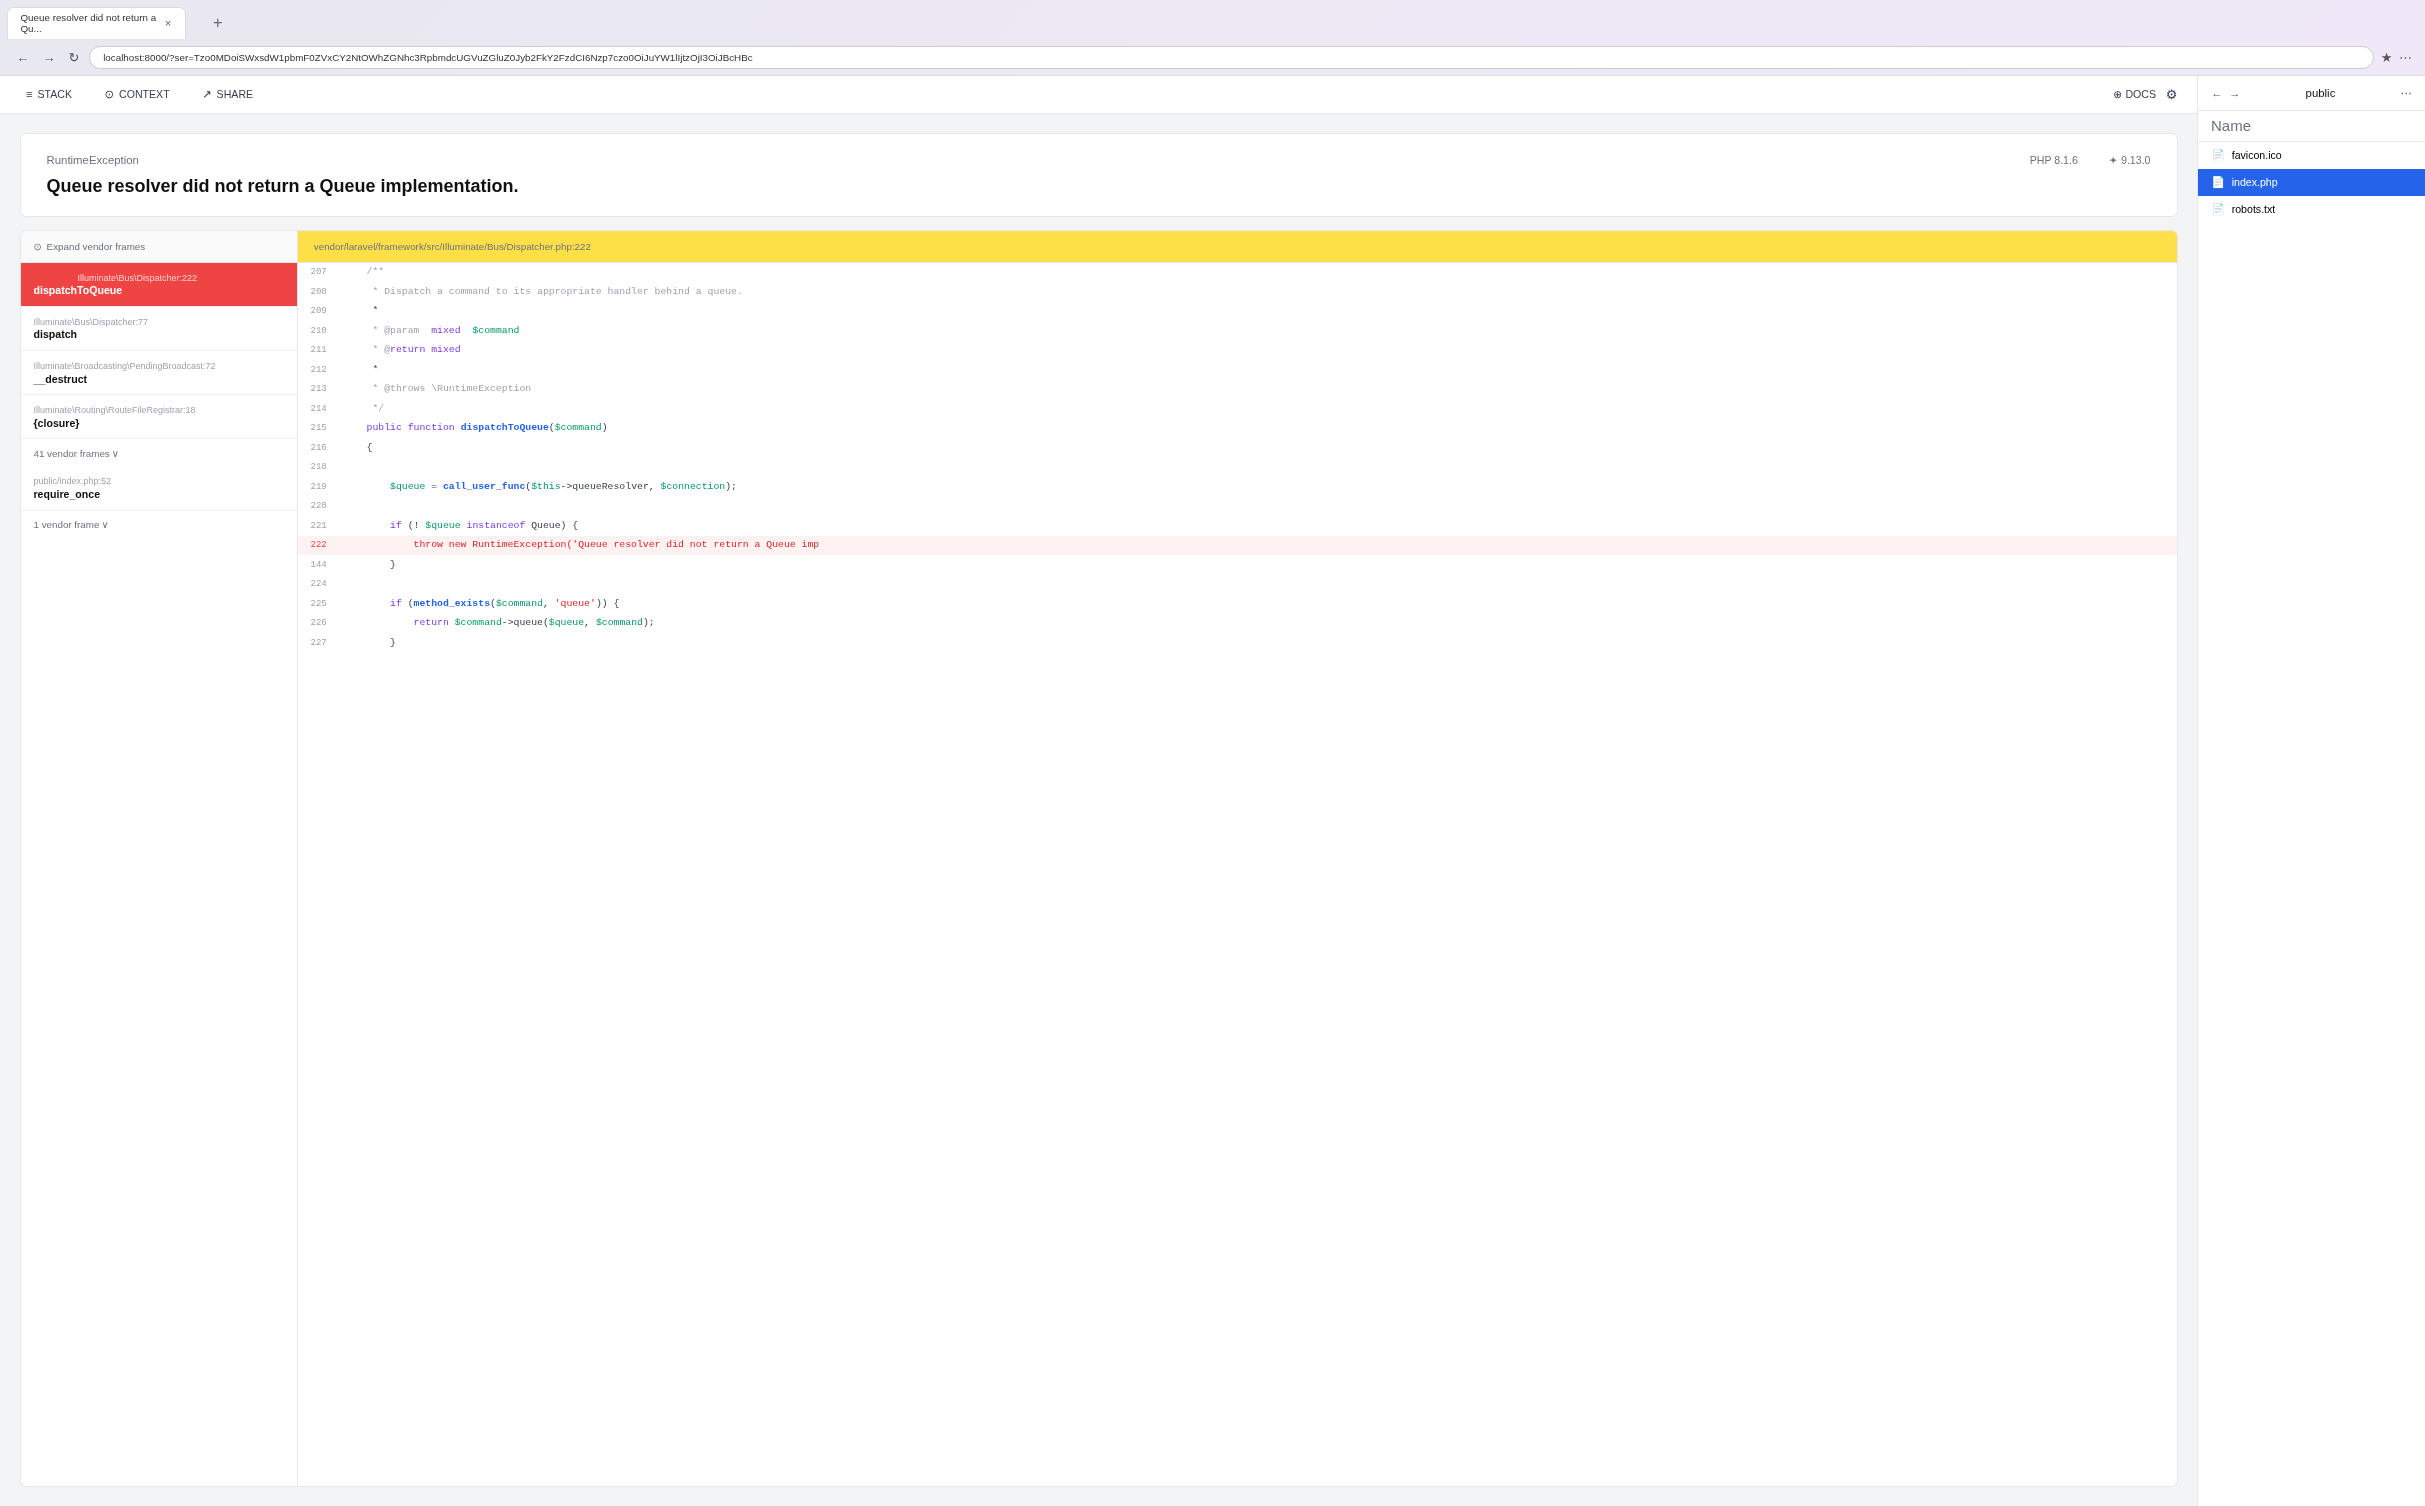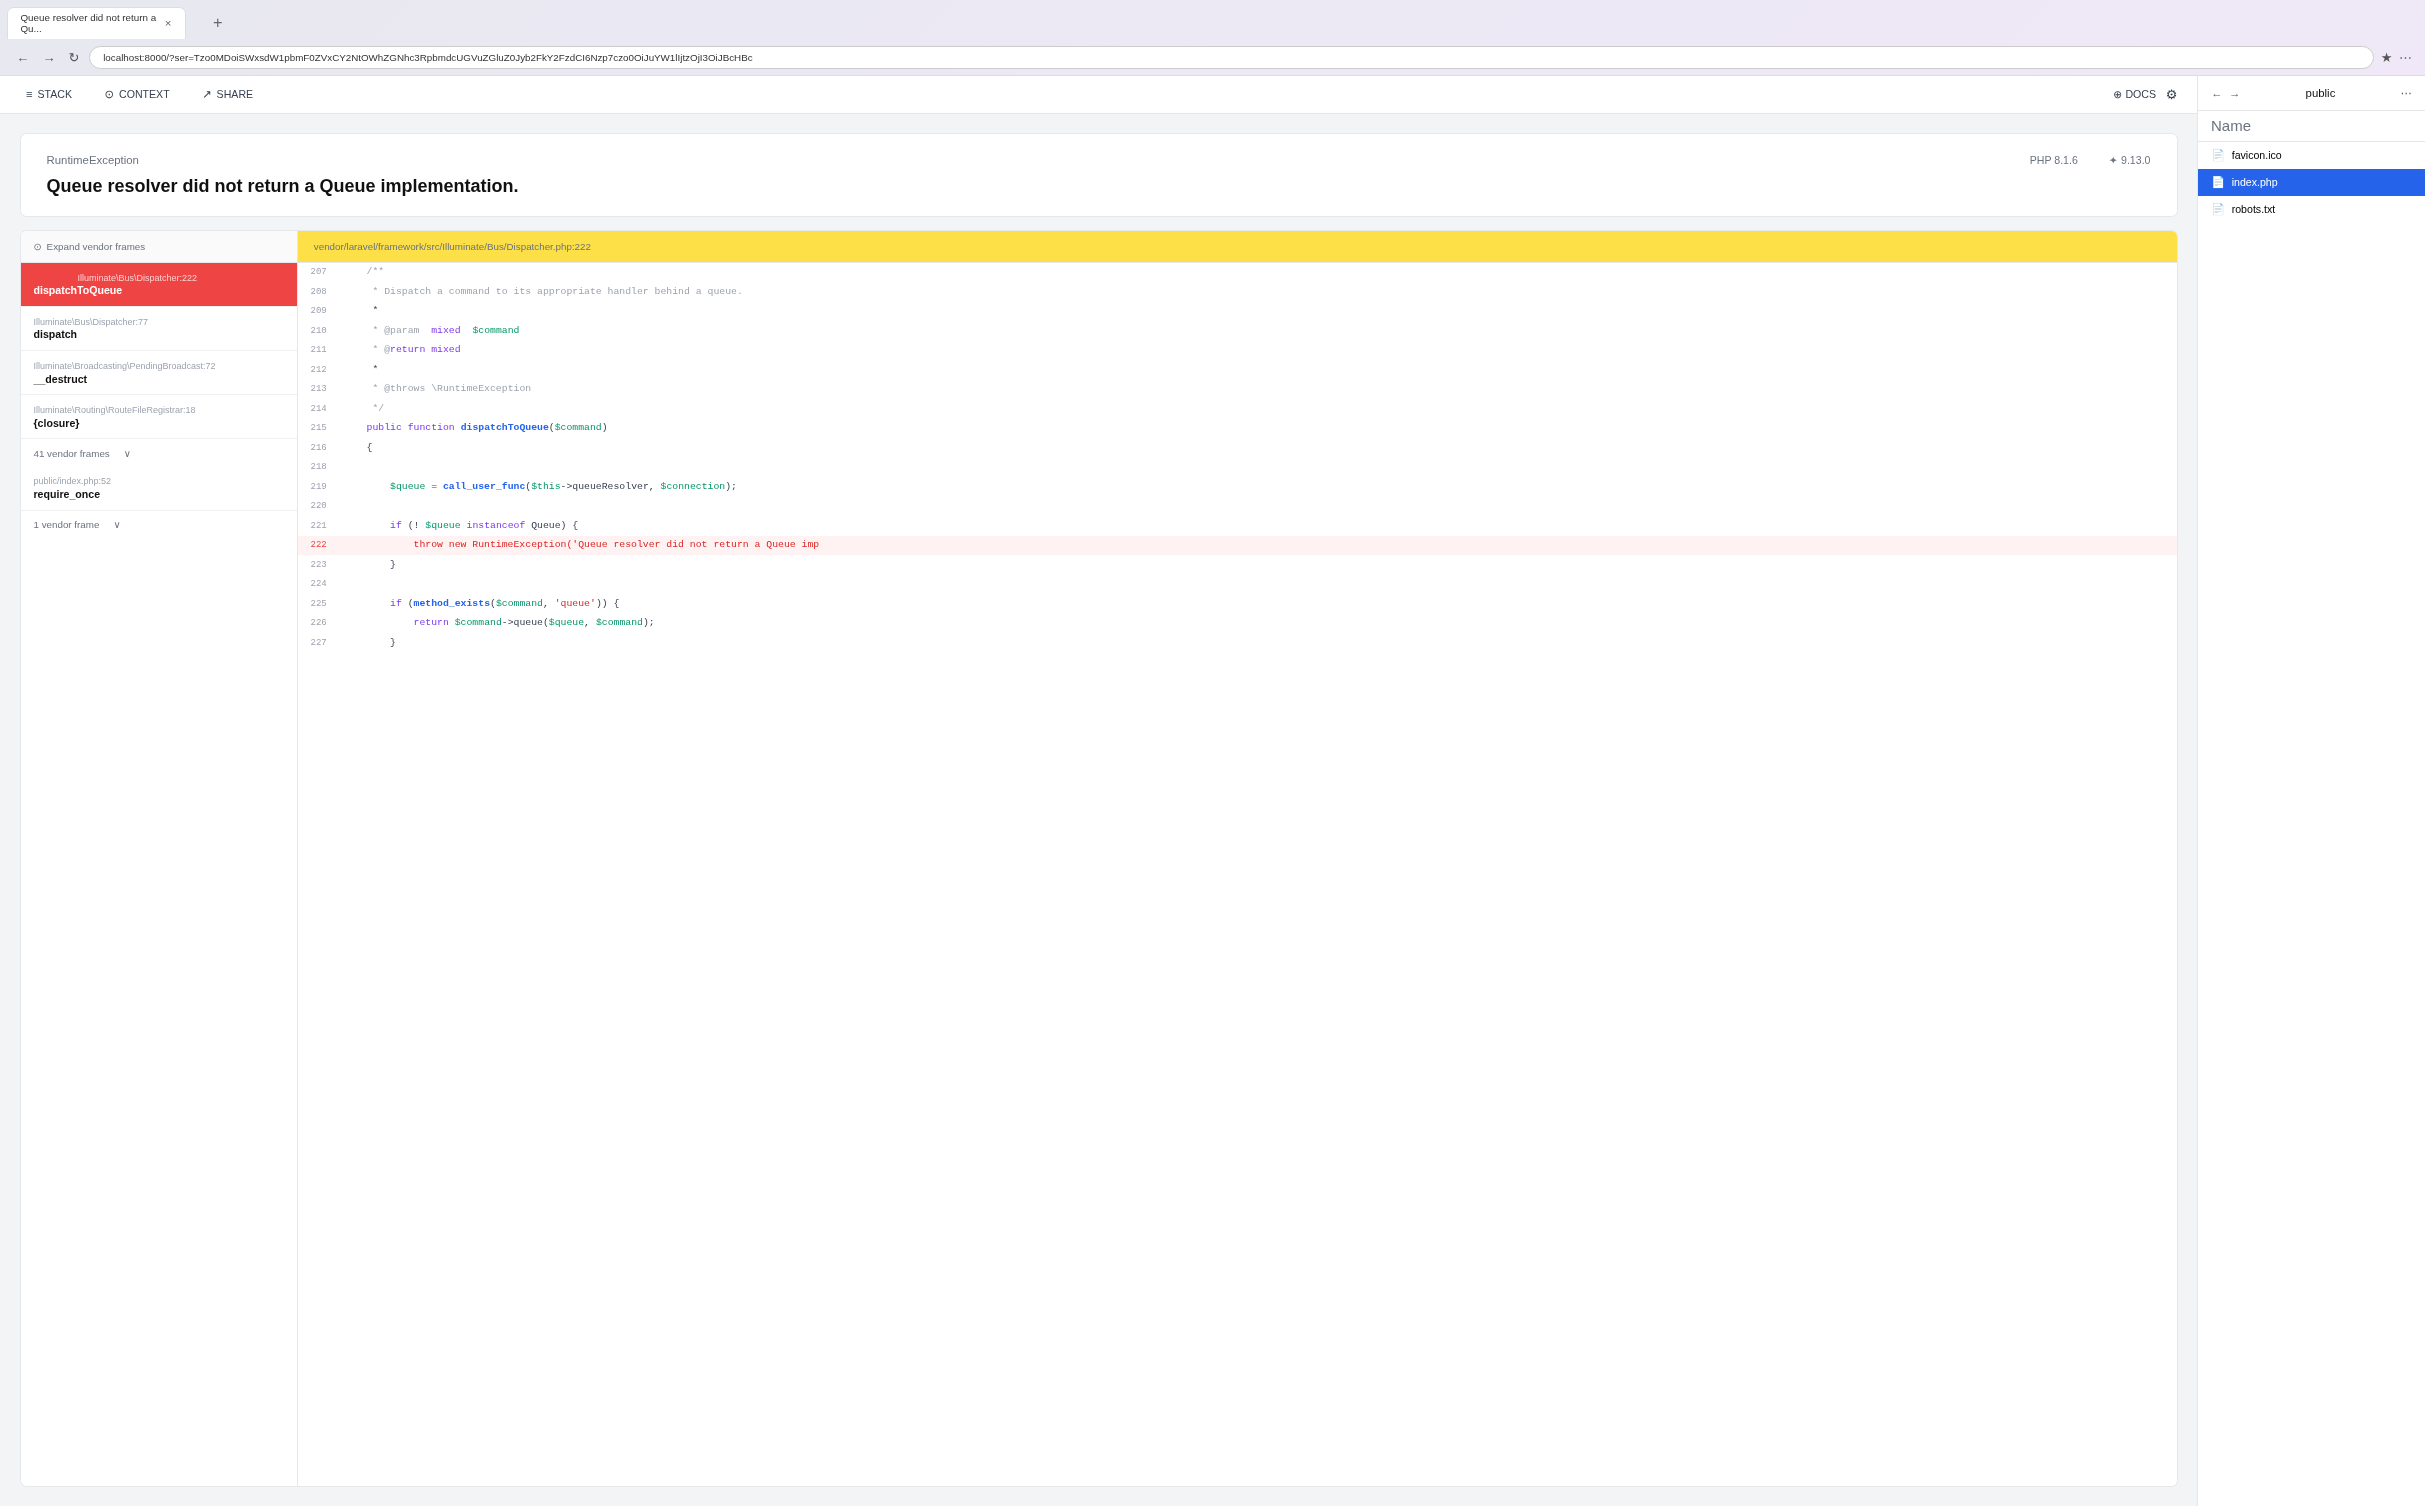--- a/index.html
+++ b/index.html
@@ -48,21 +48,21 @@
     .stack-panel { width: 277px; min-width: 228px; border-right: 0.8px solid #e5e7eb; display: flex; flex-direction: column; overflow: hidden; }
     .expand-vendor { display: flex; align-items: center; gap: 4.9px; padding: 9.8px 13px; font-size: 9.8px; color: #6b7280; border-bottom: 0.8px solid #e5e7eb; cursor: pointer; background: #fafafa; }
     .stack-items { overflow-y: auto; flex: 1; }
     .stack-item { padding: 9.8px 13px; border-bottom: 0.8px solid #f0f0f0; cursor: pointer; }
     .stack-item.active { background: #ef4444; }
     .stack-item .frame-path { font-size: 9px; color: #9ca3af; margin-bottom: 1.6px; }
     .stack-item.active .frame-path { color: #fca5a5; padding-left: 44px; }
     .stack-item .frame-method { font-size: 10.6px; font-weight: 600; color: #111; }
     .stack-item.active .frame-method { color: #fff; }
     .stack-item.active .frame-path { color: rgba(255,255,255,0.75); }
-    .vendor-count { padding: 8.1px 13px; font-size: 9.8px; color: #6b7280; cursor: pointer; display: flex; align-items: center; gap: 14px; }
+    .vendor-count { padding: 8.1px 13px; font-size: 9.8px; color: #6b7280; cursor: pointer; display: flex; align-items: center; gap: 2px; }
 
     
     .code-panel { flex: 1; display: flex; flex-direction: column; overflow: hidden; }
     .code-file-path { padding: 9.8px 16.3px; font-size: 9.8px; color: #6b7280; border-bottom: 0.8px solid #e5e7eb; background: #fde047; }
     .code-area { flex: 1; overflow: auto; font-family: 'Menlo', 'Monaco', 'Courier New', monospace; font-size: 9.8px; }
     .code-line { display: flex; align-items: flex-start; min-height: 18px; }
     .code-line.highlighted { background: #fef2f2; }
     .line-num { width: 39px; text-align: right; padding: 1.6px 9.8px 1.6px 0; color: #9ca3af; font-size: 9px; flex-shrink: 0; user-select: none; line-height: 16.3px; }
     .code-line.highlighted .line-num { color: #ef4444; }
     .line-code { padding: 1.6px 6.5px; color: #374151; line-height: 16.3px; white-space: pre; }
@@ -253,21 +253,21 @@
             </div>
             <div class="code-line">
               <span class="line-num">221</span>
               <span class="line-code">        <span class="kw">if</span> (! <span class="var">$queue</span> <span class="kw">instanceof</span> Queue) {</span>
             </div>
             <div class="code-line highlighted">
               <span class="line-num">222</span>
               <span class="line-code">            throw new RuntimeException('Queue resolver did not return a Queue imp</span>
             </div>
             <div class="code-line">
-              <span class="line-num">223</span>
+              <span class="line-num">144</span>
               <span class="line-code">        }</span>
             </div>
             <div class="code-line">
               <span class="line-num">224</span>
               <span class="line-code">&nbsp;</span>
             </div>
             <div class="code-line">
               <span class="line-num">225</span>
               <span class="line-code">        <span class="kw">if</span> (<span class="fn">method_exists</span>(<span class="var">$command</span>, <span class="str">'queue'</span>)) {</span>
             </div>

